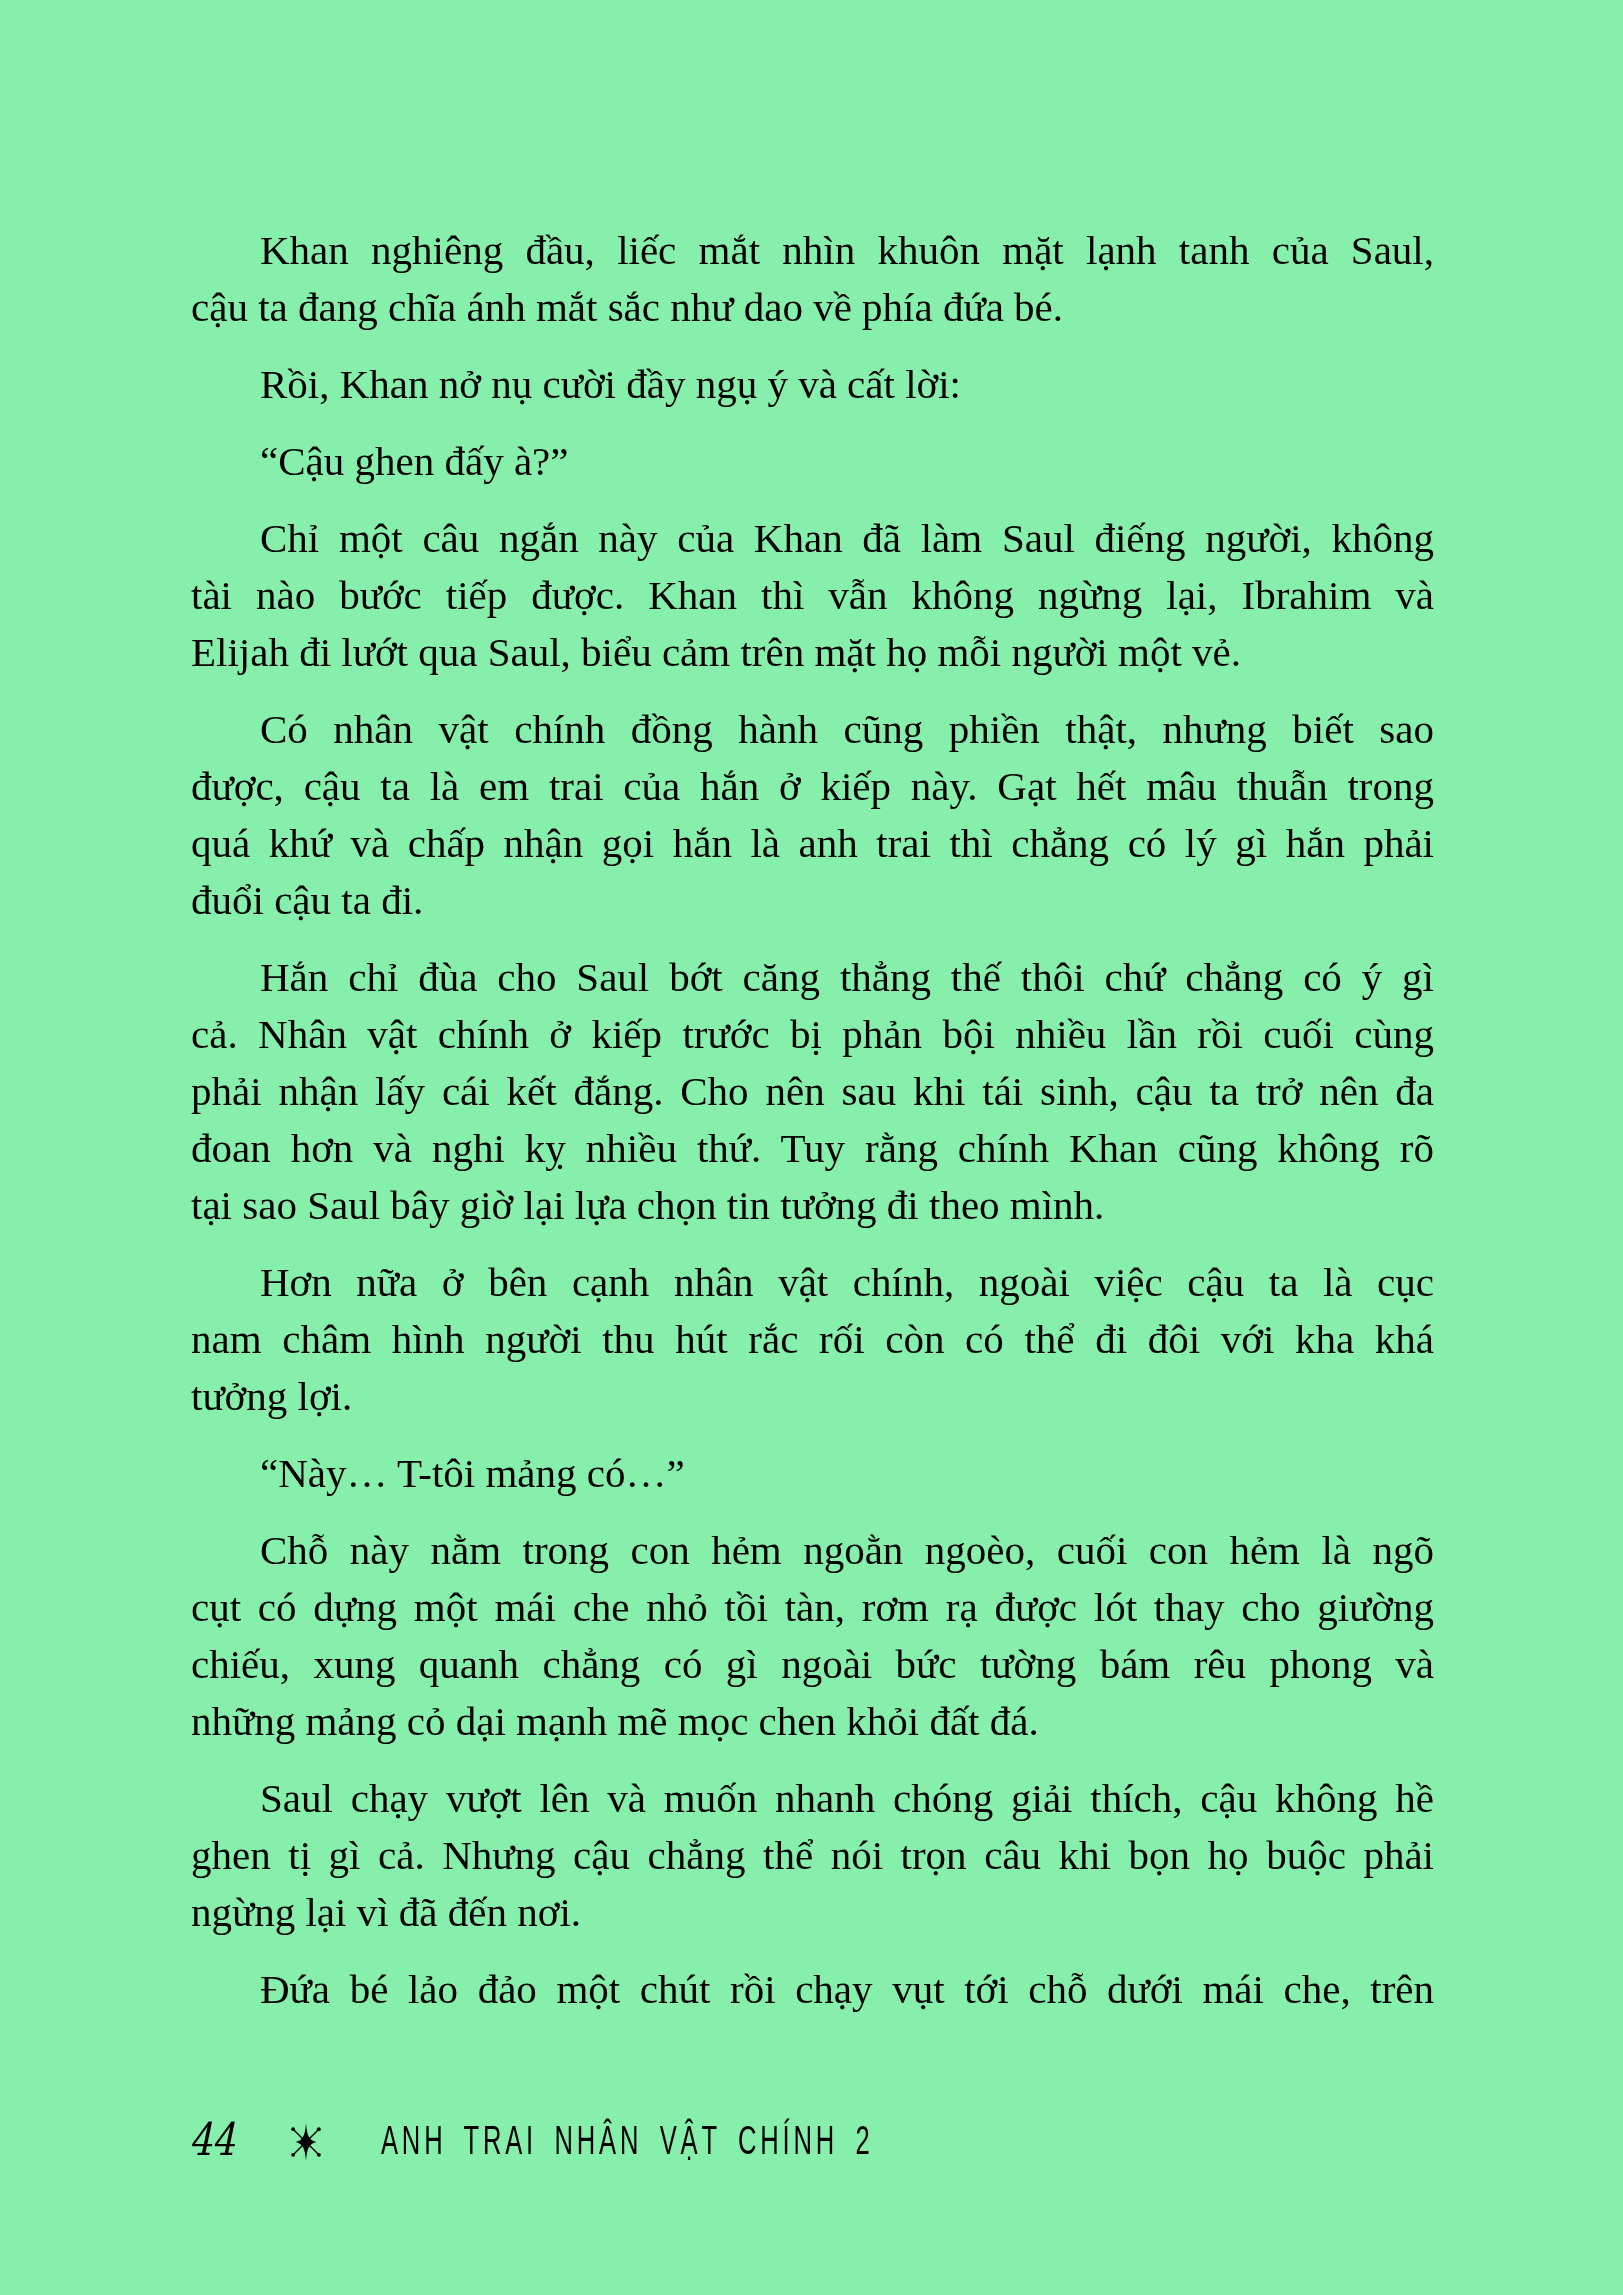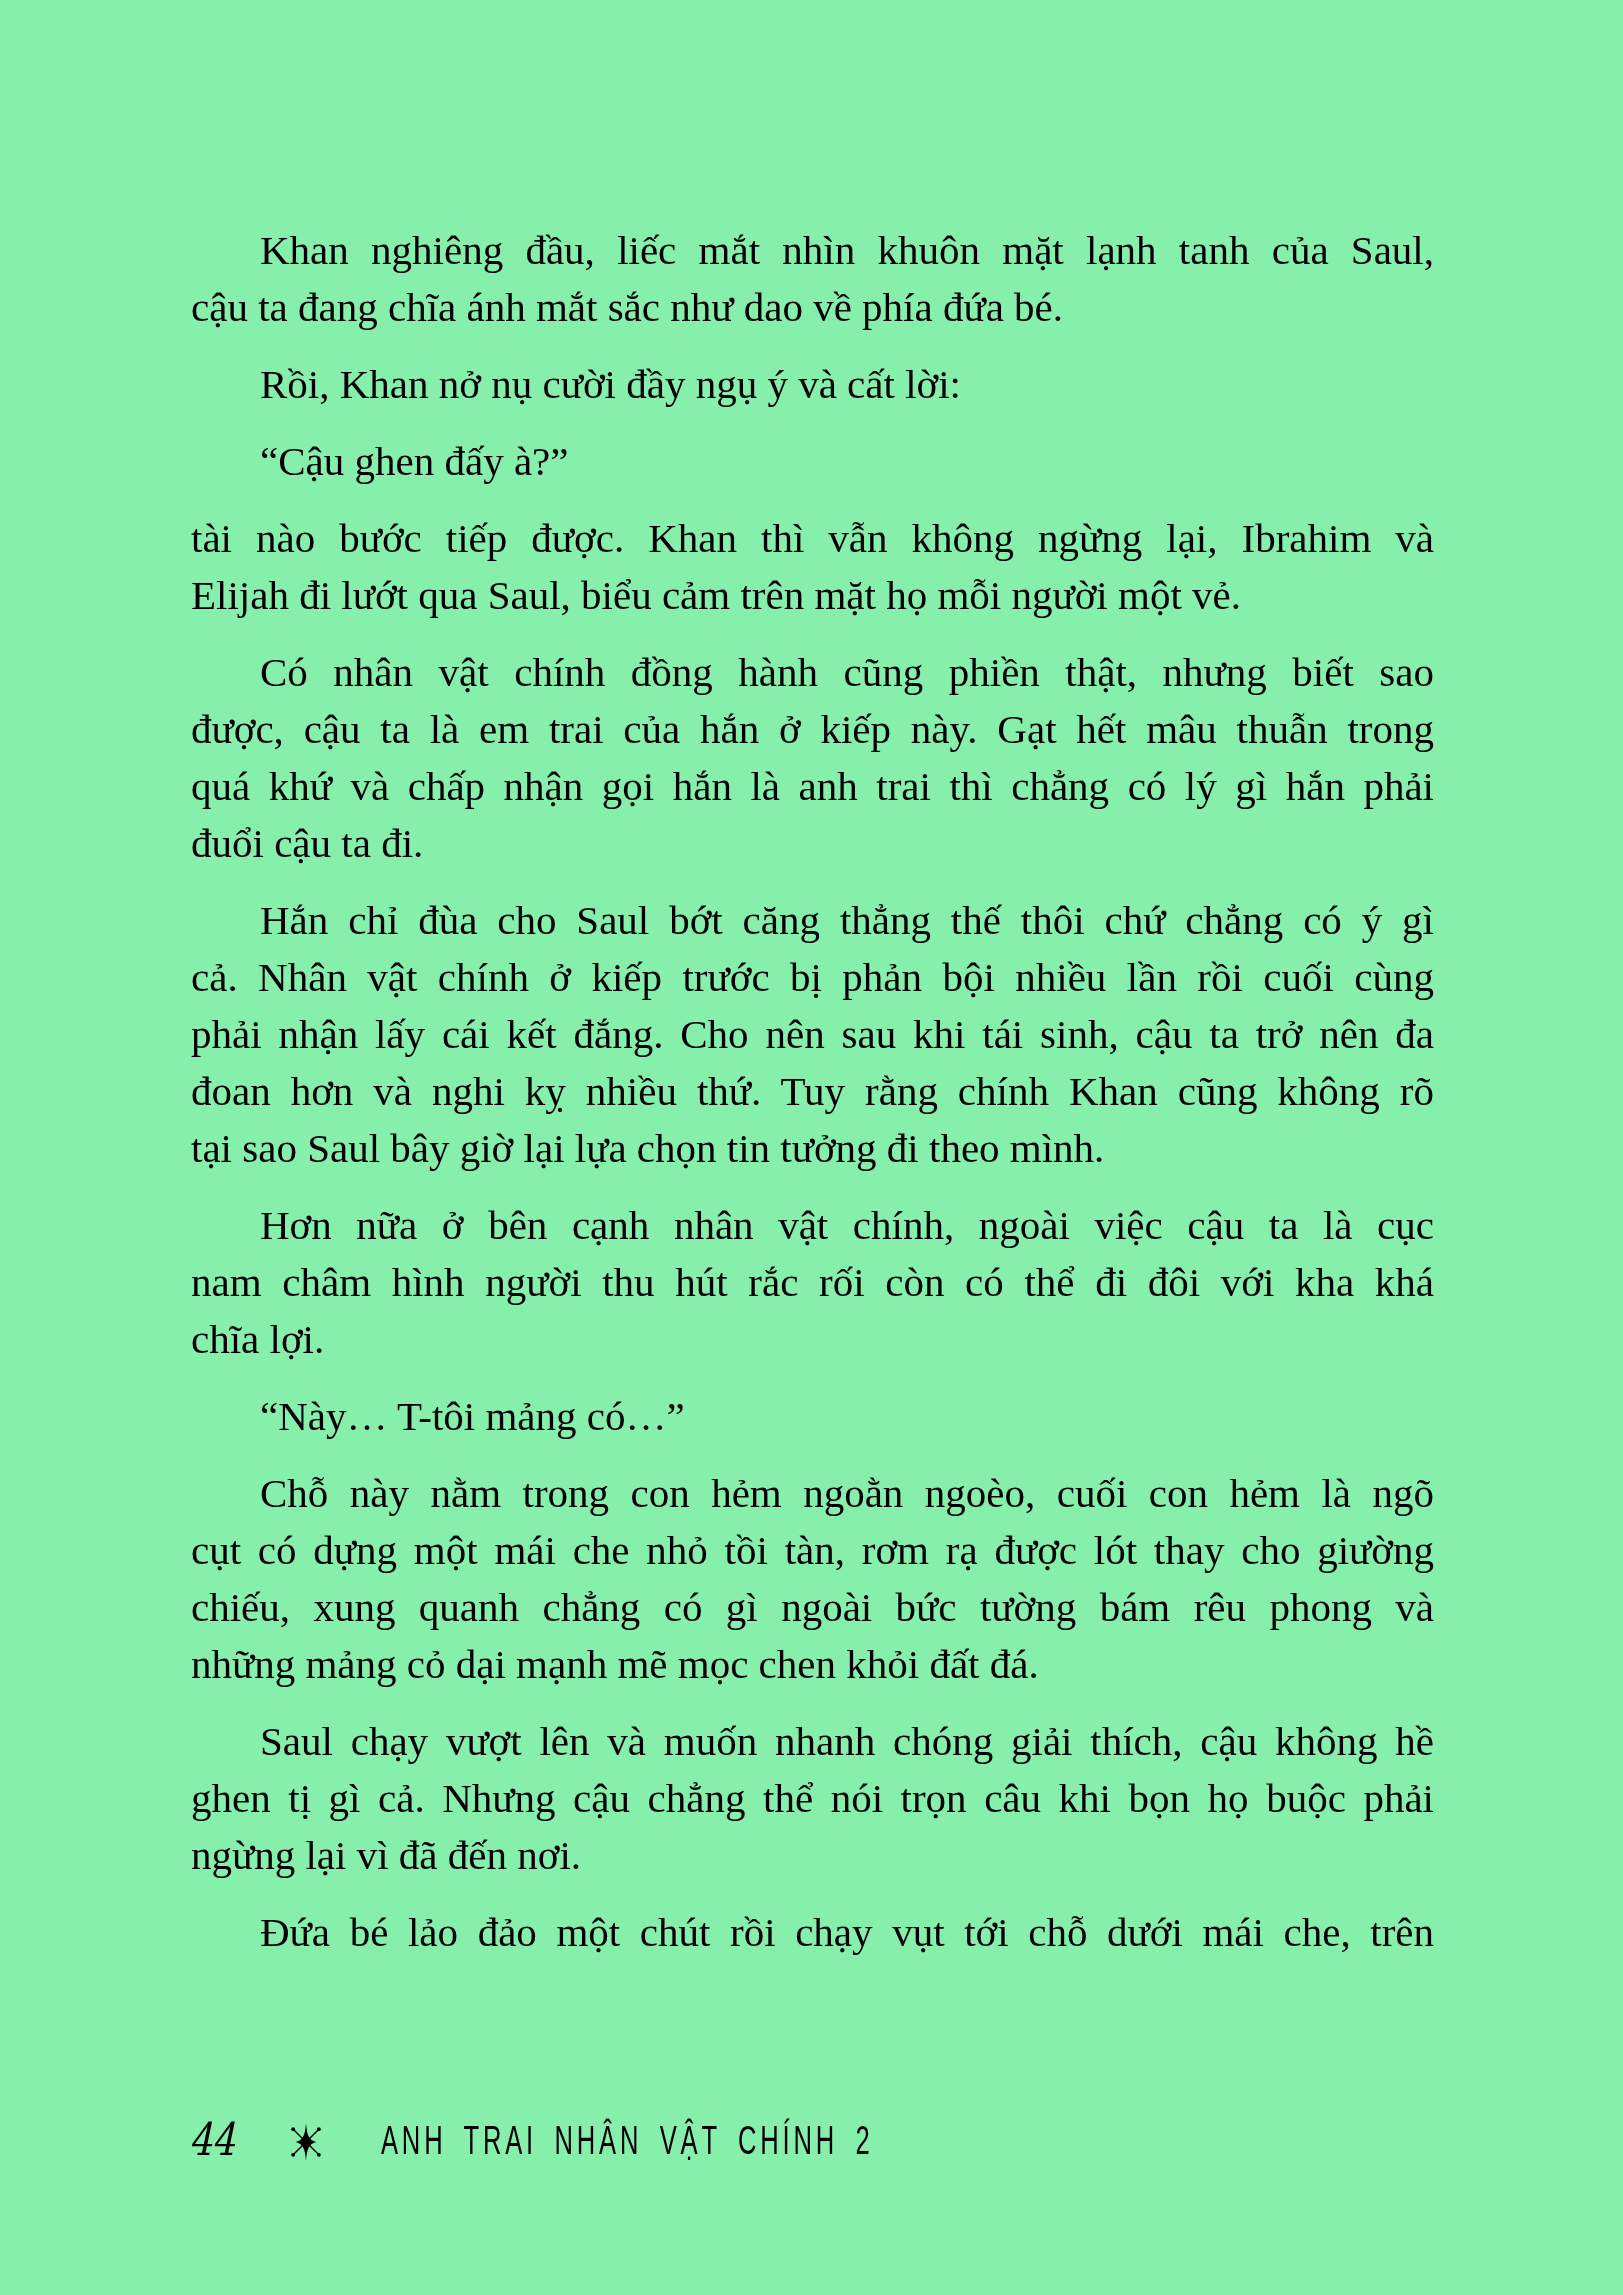--- a/index.html
+++ b/index.html
@@ -92,40 +92,41 @@
         <span class="line first">Khan nghiêng đầu, liếc mắt nhìn khuôn mặt lạnh tanh của Saul,</span>
         <span class="line final">cậu ta đang chĩa ánh mắt sắc như dao về phía đứa bé.</span>
       </p>
       <p class="para">
         <span class="line first final">Rồi, Khan nở nụ cười đầy ngụ ý và cất lời:</span>
       </p>
       <p class="para">
         <span class="line first final">“Cậu ghen đấy à?”</span>
       </p>
       <p class="para">
+        <span class="line first">Chỉ một câu ngắn này của Khan đã làm Saul điếng người, không</span>
         <span class="line">tài nào bước tiếp được. Khan thì vẫn không ngừng lại, Ibrahim và</span>
         <span class="line final">Elijah đi lướt qua Saul, biểu cảm trên mặt họ mỗi người một vẻ.</span>
       </p>
       <p class="para">
         <span class="line first">Có nhân vật chính đồng hành cũng phiền thật, nhưng biết sao</span>
         <span class="line">được, cậu ta là em trai của hắn ở kiếp này. Gạt hết mâu thuẫn trong</span>
         <span class="line">quá khứ và chấp nhận gọi hắn là anh trai thì chẳng có lý gì hắn phải</span>
         <span class="line final">đuổi cậu ta đi.</span>
       </p>
       <p class="para">
         <span class="line first">Hắn chỉ đùa cho Saul bớt căng thẳng thế thôi chứ chẳng có ý gì</span>
         <span class="line">cả. Nhân vật chính ở kiếp trước bị phản bội nhiều lần rồi cuối cùng</span>
         <span class="line">phải nhận lấy cái kết đắng. Cho nên sau khi tái sinh, cậu ta trở nên đa</span>
         <span class="line">đoan hơn và nghi kỵ nhiều thứ. Tuy rằng chính Khan cũng không rõ</span>
         <span class="line final">tại sao Saul bây giờ lại lựa chọn tin tưởng đi theo mình.</span>
       </p>
       <p class="para">
         <span class="line first">Hơn nữa ở bên cạnh nhân vật chính, ngoài việc cậu ta là cục</span>
         <span class="line">nam châm hình người thu hút rắc rối còn có thể đi đôi với kha khá</span>
-        <span class="line final">chĩa lợi.</span>
+        <span class="line final">tưởng lợi.</span>
       </p>
       <p class="para">
         <span class="line first final">“Này… T-tôi mảng có…”</span>
       </p>
       <p class="para">
         <span class="line first">Chỗ này nằm trong con hẻm ngoằn ngoèo, cuối con hẻm là ngõ</span>
         <span class="line">cụt có dựng một mái che nhỏ tồi tàn, rơm rạ được lót thay cho giường</span>
         <span class="line">chiếu, xung quanh chẳng có gì ngoài bức tường bám rêu phong và</span>
         <span class="line final">những mảng cỏ dại mạnh mẽ mọc chen khỏi đất đá.</span>
       </p>

